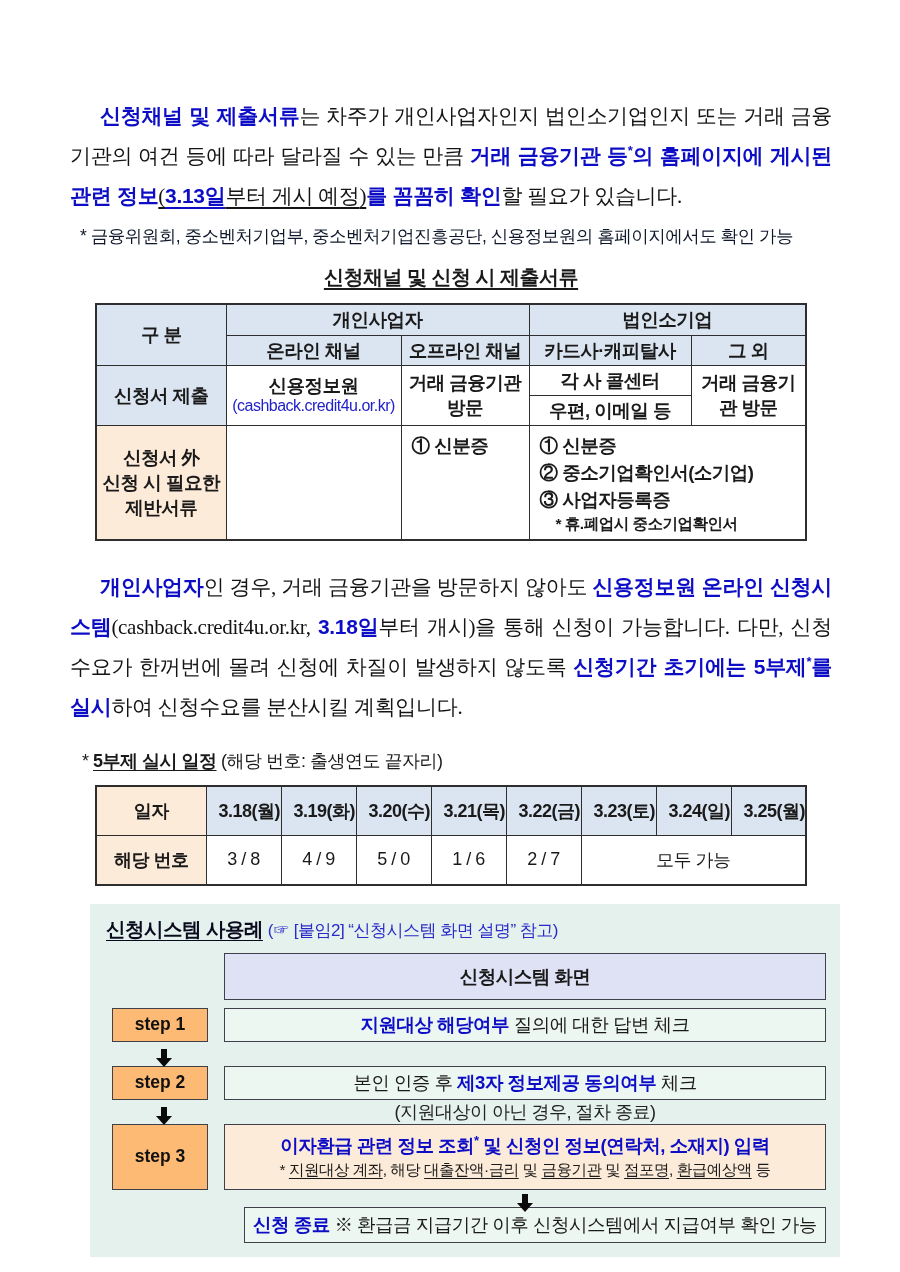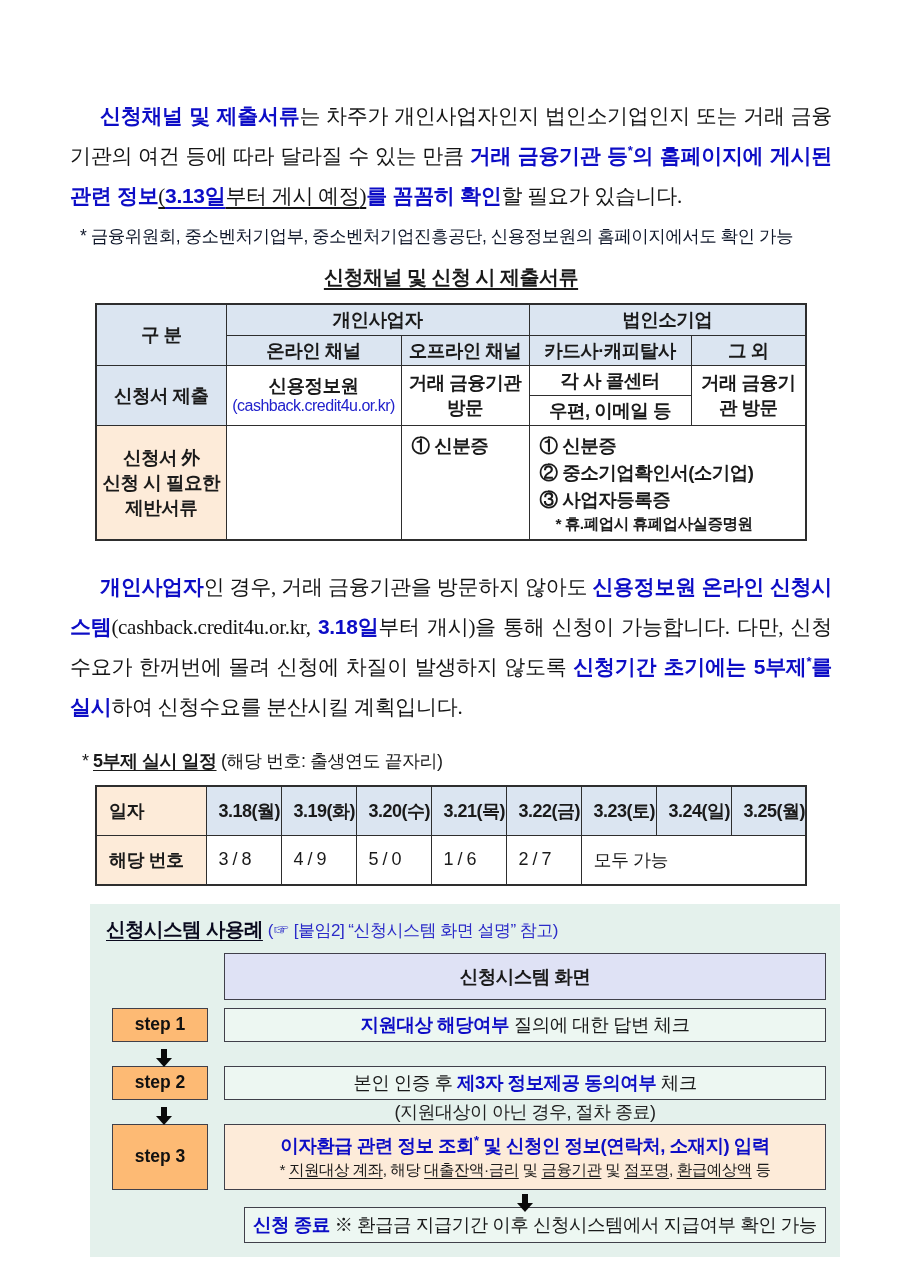--- a/index.html
+++ b/index.html
@@ -41,21 +41,21 @@
   .org { display:block; line-height:21px; }
   .docs-cell { text-align:left !important; vertical-align:top !important; padding:6px 4px 4px 10px !important; height:102px; }
   .docs-line { line-height:27px; }
   .docs-note { font-size:15.5px; padding-left:16px; line-height:22px; }
   .lbl-multi { line-height:25px; }
 
   
   .sched-note { font-size:18px; margin:22px 0 12px 12px; font-weight:400; letter-spacing:-0.5px; }
   .sched-note b { text-decoration:underline; text-underline-offset:3px; }
   .t2 { margin-left:25px; width:710px; border:2.4px solid #2e2e2e; table-layout:fixed; }
-  .t2 td { border:1.6px solid #2e2e2e; vertical-align:middle;
+  .t2 td { border:1.6px solid #2e2e2e; text-align:center; vertical-align:middle;
     font-size:18px; padding:12px; height:33px; letter-spacing:-0.5px; }
   .t2 .bold { font-weight:700; }
 
   
   .usage {
     margin:18px 0 0 20px; width:750px; background:#e4f1ec;
     padding:10px 14px 14px 14px;
   }
   .usage-head { font-size:19.5px; margin:2px 0 10px 2px; letter-spacing:-0.5px; }
   .usage-head .ttl { font-weight:700; text-decoration:underline; text-underline-offset:4px; color:#0a0a1e; }
@@ -141,21 +141,21 @@
         <div>제반서류</div>
       </td>
       <td></td>
       <td class="docs-cell">
         <div class="docs-line">① 신분증</div>
       </td>
       <td class="docs-cell" colspan="2">
         <div class="docs-line">① 신분증</div>
         <div class="docs-line">② 중소기업확인서(소기업)</div>
         <div class="docs-line">③ 사업자등록증</div>
-        <div class="docs-note">* 휴.폐업시 휴폐업사실증명원</div>
+        <div class="docs-note">* 휴.폐업시 중소기업확인서</div>
       </td>
     </tr>
   </tbody>
     </table>
 
   <p class="para" style="margin-top:26px;"><span class="bb">개인사업자</span><span>인 경우, 거래 금융기관을 방문하지 않아도 </span><span class="bb">신용정보원 온라인 신청시스템</span><span>(cashback.credit4u.or.kr, </span><span class="bb">3.18일</span><span>부터 개시)을 통해 신청이 가능합니다. 다만, 신청수요가 한꺼번에 몰려 신청에 차질이 발생하지 않도록 </span><span class="bb">신청기간 초기에는 5부제</span><span class="bb sup">*</span><span class="bb">를 실시</span><span>하여 신청수요를 분산시킬 계획입니다.</span></p>
 
   <div class="sched-note"><span>* </span><b>5부제 실시 일정</b><span> (해당 번호: 출생연도 끝자리)</span></div>
 
   <table class="t2">

